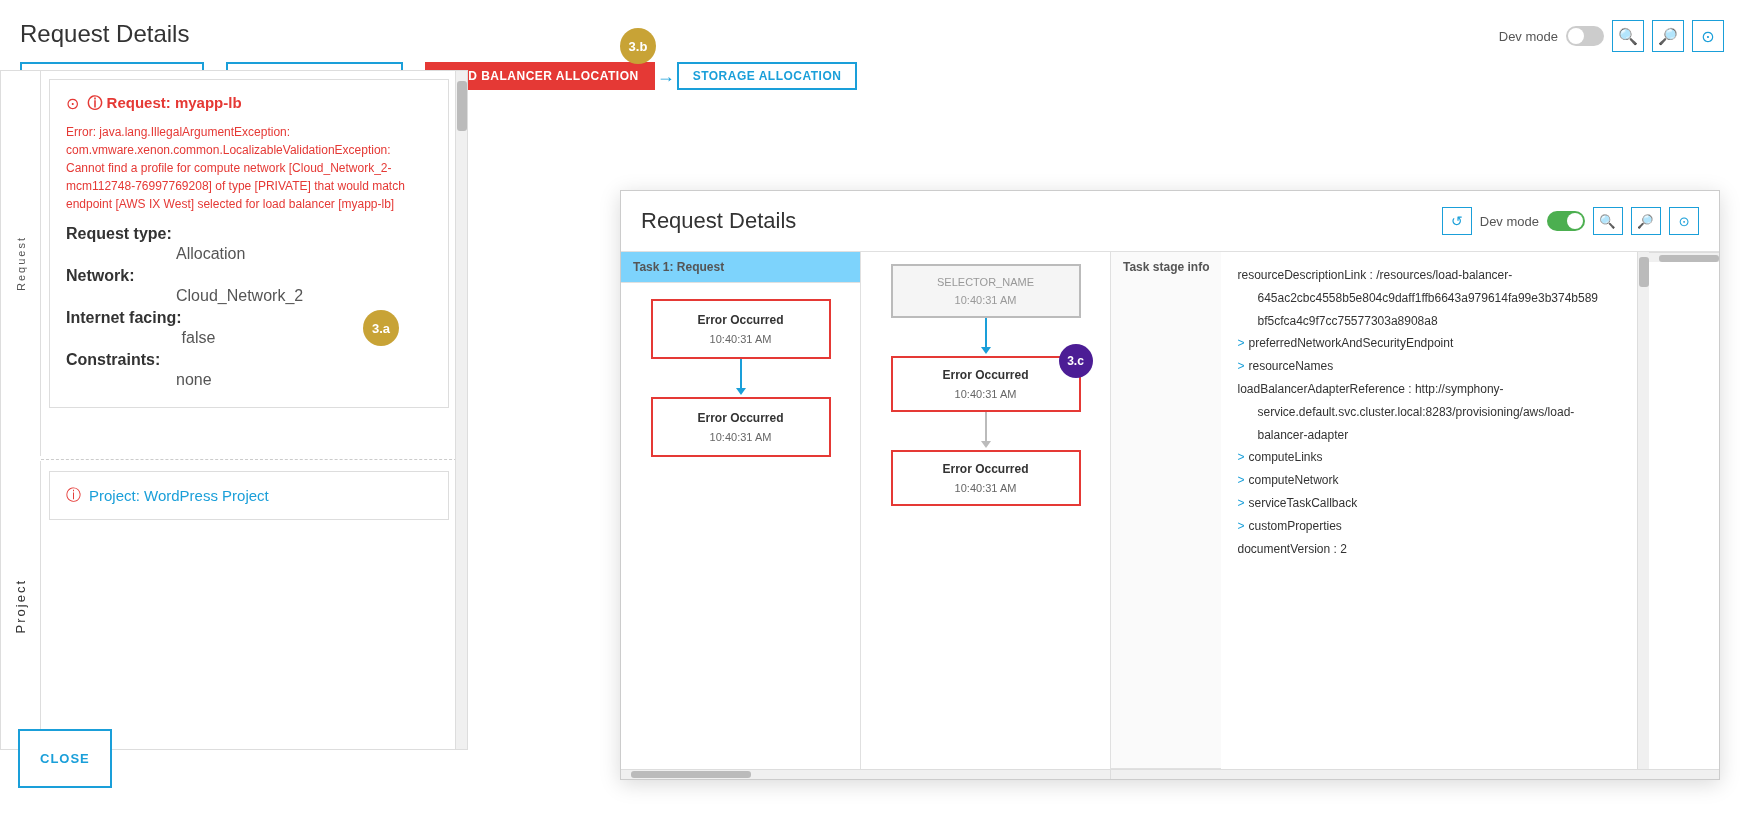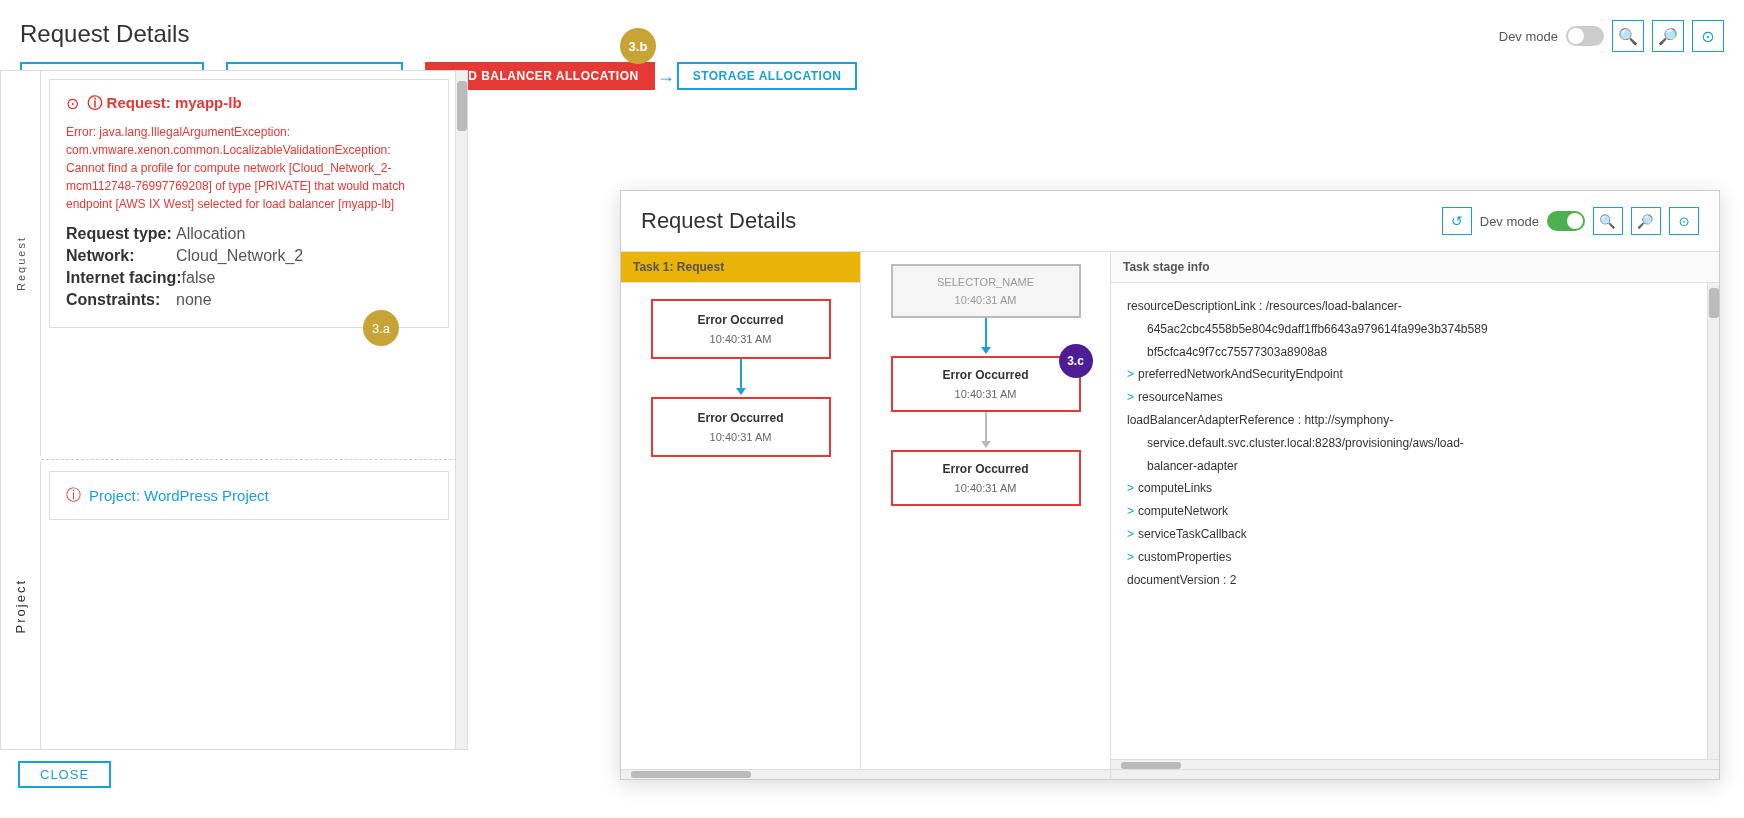--- a/index.html
+++ b/index.html
@@ -181,36 +181,37 @@
       margin-bottom: 4px;
     }
 
     .meta-label {
       font-weight: 600;
       min-width: 110px;
     }
 
     .meta-value {
       color: #555;
+      margin-top: 20px;
     }
 
     
     .badge-3a {
       position: absolute;
       top: 310px;
       left: 363px;
       width: 36px;
       height: 36px;
       background: #c8a336;
       border-radius: 50%;
       display: flex;
       align-items: center;
       justify-content: center;
       color: #fff;
-      font-weight: normal;
+      font-weight: bold;
       font-size: 13px;
       z-index: 20;
     }
 
     .project-link {
       display: flex;
       align-items: center;
       gap: 8px;
       color: #1a9fd9;
       font-size: 15px;
@@ -219,23 +220,23 @@
     }
 
     
     .close-button {
       position: absolute;
       bottom: 30px;
       left: 18px;
       border: 2px solid #1a9fd9;
       background: #fff;
       color: #1a9fd9;
-      padding: 4px 20px;
+      padding: 20px 20px;
       font-size: 13px;
-      font-weight: 400;
+      font-weight: 700;
       letter-spacing: 1px;
       cursor: pointer;
     }
 
     
     .modal-overlay {
       position: absolute;
       top: 190px;
       left: 620px;
       width: 1100px;
@@ -466,21 +467,21 @@
         </button>
         <button style="width:30px;height:28px;border:1px solid #1a9fd9;background:#fff;color:#1a9fd9;cursor:pointer;">
           <span>⊙</span>
         </button>
       </div>
     </div>
 
     <div class="modal-body" style="flex:1;overflow:hidden;display:flex;">
 
       <div style="flex:0 0 240px;border-right:1px solid #e0e0e0;display:flex;flex-direction:column;overflow:hidden;">
-        <div style="padding:8px 12px;font-size:12px;font-weight:600;color:#555;border-bottom:1px solid #e0e0e0;background:#eab308;flex-shrink:0;">Task 1: Request</div>
+        <div style="padding:8px 12px;font-size:12px;font-weight:600;color:#555;border-bottom:1px solid #e0e0e0;background:#7dd3fc;flex-shrink:0;">Task 1: Request</div>
         <div style="flex:1;overflow-y:auto;padding:16px 12px;display:flex;flex-direction:column;align-items:center;">
 
           <div style="width:180px;border:2px solid #e53935;background:#fff;padding:12px;text-align:center;font-size:12px;">
             <div style="font-weight:600;margin-bottom:6px;color:#333;">Error Occurred</div>
             <div style="color:#666;font-size:11px;">10:40:31 AM</div>
           </div>
 
           <div class="arrow-down-blue" style="margin:0 auto;"></div>
 
           <div style="width:180px;border:2px solid #e53935;background:#fff;padding:12px;text-align:center;font-size:12px;margin-top:8px;">
@@ -511,21 +512,21 @@
           <div class="arrow-down-gray" style="margin:0 auto;"></div>
 
           <div style="width:190px;border:2px solid #e53935;background:#fff;padding:10px;text-align:center;font-size:12px;margin-top:8px;">
             <div style="font-weight:600;margin-bottom:6px;color:#333;">Error Occurred</div>
             <div style="color:#666;font-size:11px;">10:40:31 AM</div>
           </div>
 
         </div>
       </div>
 
-      <div style="flex:1;display:flex;flex-direction:column;overflow:hidden;">
+      <div style="flex:1;display:flex;flex-direction:row;overflow:hidden;">
         <div style="padding:8px 12px;font-size:12px;font-weight:600;color:#555;border-bottom:1px solid #e0e0e0;background:#fafafa;flex-shrink:0;">Task stage info</div>
         <div style="flex:1;overflow-y:auto;padding:12px 16px;font-size:12px;color:#333;line-height:1.9;position:relative;">
 
           <div style="word-break:break-all;">resourceDescriptionLink : /resources/load-balancer-</div>
           <div style="word-break:break-all;padding-left:20px;">645ac2cbc4558b5e804c9daff1ffb6643a979614fa99e3b374b589</div>
           <div style="word-break:break-all;padding-left:20px;">bf5cfca4c9f7cc75577303a8908a8</div>
           <div style="display:flex;align-items:center;gap:4px;cursor:pointer;">
             <span style="color:#1a9fd9;">&gt;</span>
             <span>preferredNetworkAndSecurityEndpoint</span>
           </div>

